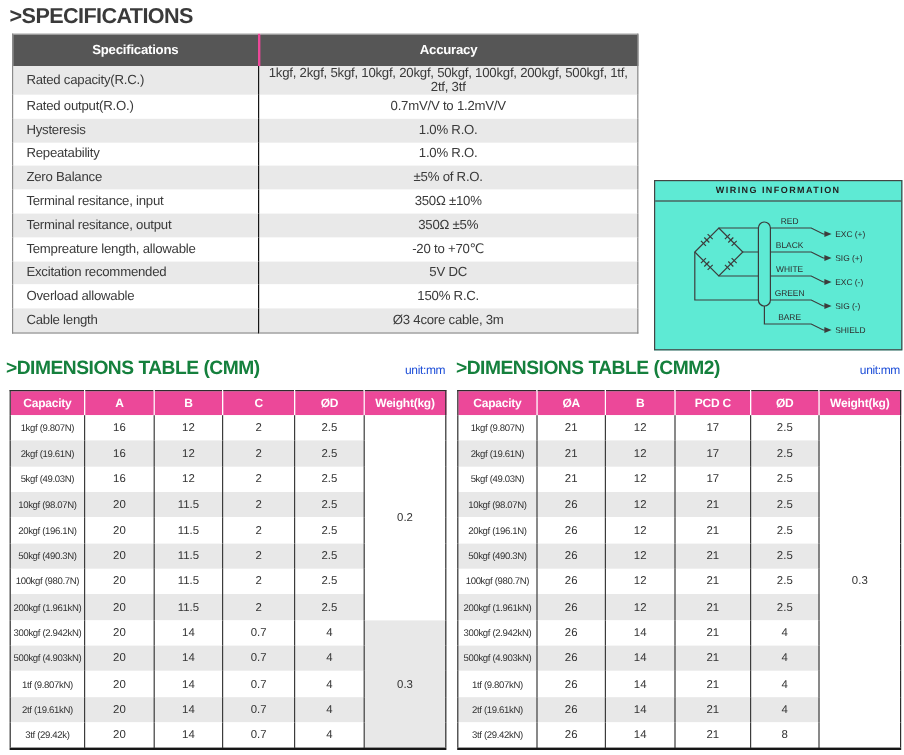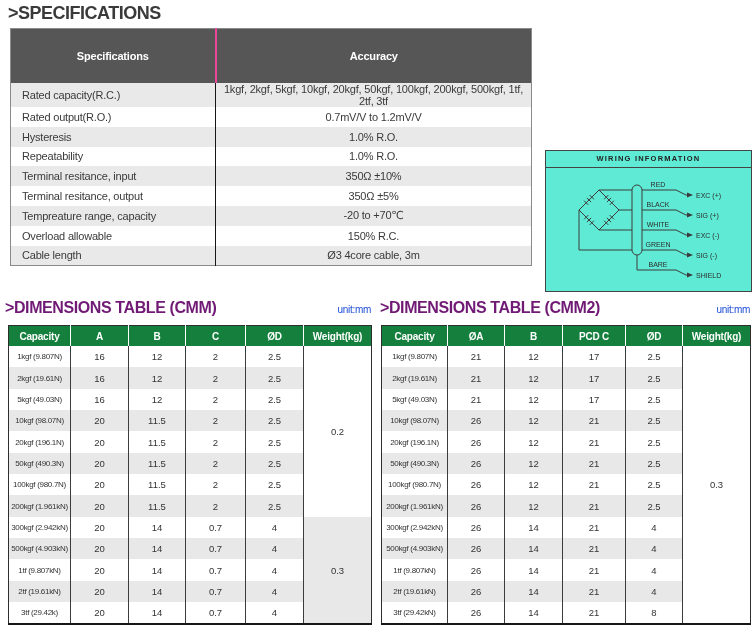--- a/index.html
+++ b/index.html
@@ -5,21 +5,21 @@
   html,body{margin:0;padding:0;background:#fff;}
   body{font-family:"Liberation Sans","DejaVu Sans",sans-serif;color:#333;}
   #page{position:relative;width:753px;height:629px;background:#fff;overflow:hidden;}
 
   .sec-title{position:absolute;font-weight:700;color:#3a3a3a;letter-spacing:-0.5px;white-space:nowrap;}
   #spec-title{left:8px;top:3px;font-size:18px;}
 
   
   #spec-table{position:absolute;left:10px;top:28px;width:521px;border-collapse:collapse;table-layout:fixed;
               border:1px solid #8a8a8a;}
-  #spec-table th{background:#565656;color:#fff;font-size:11px;font-weight:700;height:26px;padding:14px;
+  #spec-table th{background:#565656;color:#fff;font-size:11px;font-weight:700;height:26px;padding:0;
                  letter-spacing:-0.2px;}
   #spec-table th + th{border-left:1px solid #fff;}
   #spec-table td{font-size:11px;height:19.8px;padding:0;letter-spacing:-0.2px;color:#3a3a3a;}
   #spec-table td.spec-label{text-align:left;padding-left:11px;margin-top:17px;}
   #spec-table td.spec-value{text-align:center;border-left:1px solid #161616;}
   #spec-table th.spec-col-acc{border-left:2px solid #ec4899;}
   #spec-table tbody tr:nth-child(odd) td{background:#e9e9e9;}
   #spec-table tbody tr:nth-child(even) td{background:#fff;}
 
   
@@ -28,28 +28,28 @@
                 font-size:7.5px;font-weight:700;letter-spacing:1.2px;color:#222;}
   #wiring-svg{display:block;}
   #wiring-svg text{font-family:"Liberation Sans",sans-serif;font-size:7px;fill:#2c2c2c;}
   #wiring-svg .wline{stroke:#3c3c3c;stroke-width:1;fill:none;}
   #wiring-svg .warrow{fill:#3c3c3c;}
 
   
   .dim-head-row{position:absolute;top:299px;display:flex;align-items:baseline;}
   #dim1-head{left:5px;width:366px;}
   #dim2-head{left:380px;width:370px;gap:24px;}
-  .dim-head-row .t{font-size:16px;font-weight:700;color:#701a75;letter-spacing:-0.4px;white-space:nowrap;}
+  .dim-head-row .t{font-size:16px;font-weight:700;color:#15803d;letter-spacing:-0.4px;white-space:nowrap;}
   .dim-head-row .u{margin-left:auto;font-size:10px;color:#1d4ed8;letter-spacing:-0.3px;}
 
   table.dim{position:absolute;top:325px;border-collapse:collapse;table-layout:fixed;
             border:1px solid #2e2e2e;border-bottom:2px solid #161616;}
   #dim-table-cmm{left:8px;width:363px;}
   #dim-table-cmm2{left:381px;width:369px;}
-  table.dim th{background:#15803d;color:#fff;font-size:10px;font-weight:700;height:20px;padding:0;letter-spacing:-0.2px;text-align:center;}
+  table.dim th{background:#ec4899;color:#fff;font-size:10px;font-weight:700;height:20px;padding:0;letter-spacing:-0.2px;text-align:center;}
   table.dim th + th{border-left:1px solid #fff;}
   table.dim td{font-size:9.5px;height:21.35px;text-align:center;padding:0;border-left:1px solid #3c3c3c;color:#333;}
   table.dim td.cap{font-size:8px;border-left:none;letter-spacing:-0.3px;}
   table.dim tbody tr:nth-child(even) td{background:#e8e8e8;}
   table.dim tbody tr:nth-child(odd) td{background:#fff;}
   table.dim td.weight-cell{font-size:9.5px;vertical-align:middle;}
 </style>
 </head>
 <body>
 
@@ -79,30 +79,38 @@
         </tr>
         <tr>
           <td class="spec-label">Hysteresis</td>
           <td class="spec-value">1.0% R.O.</td>
         </tr>
         <tr>
           <td class="spec-label">Repeatability</td>
           <td class="spec-value">1.0% R.O.</td>
         </tr>
         <tr>
+          <td class="spec-label">Zero Balance</td>
+          <td class="spec-value">±5% of R.O.</td>
+        </tr>
+        <tr>
           <td class="spec-label">Terminal resitance, input</td>
           <td class="spec-value">350Ω ±10%</td>
         </tr>
         <tr>
           <td class="spec-label">Terminal resitance, output</td>
           <td class="spec-value">350Ω ±5%</td>
         </tr>
         <tr>
-          <td class="spec-label">Tempreature range, capacity</td>
+          <td class="spec-label">Tempreature length, allowable</td>
           <td class="spec-value">-20 to +70℃</td>
+        </tr>
+        <tr>
+          <td class="spec-label">Excitation recommended</td>
+          <td class="spec-value">5V DC</td>
         </tr>
         <tr>
           <td class="spec-label">Overload allowable</td>
           <td class="spec-value">150% R.C.</td>
         </tr>
         <tr>
           <td class="spec-label">Cable length</td>
           <td class="spec-value">Ø3 4core cable, 3m</td>
         </tr>
       </tbody>

